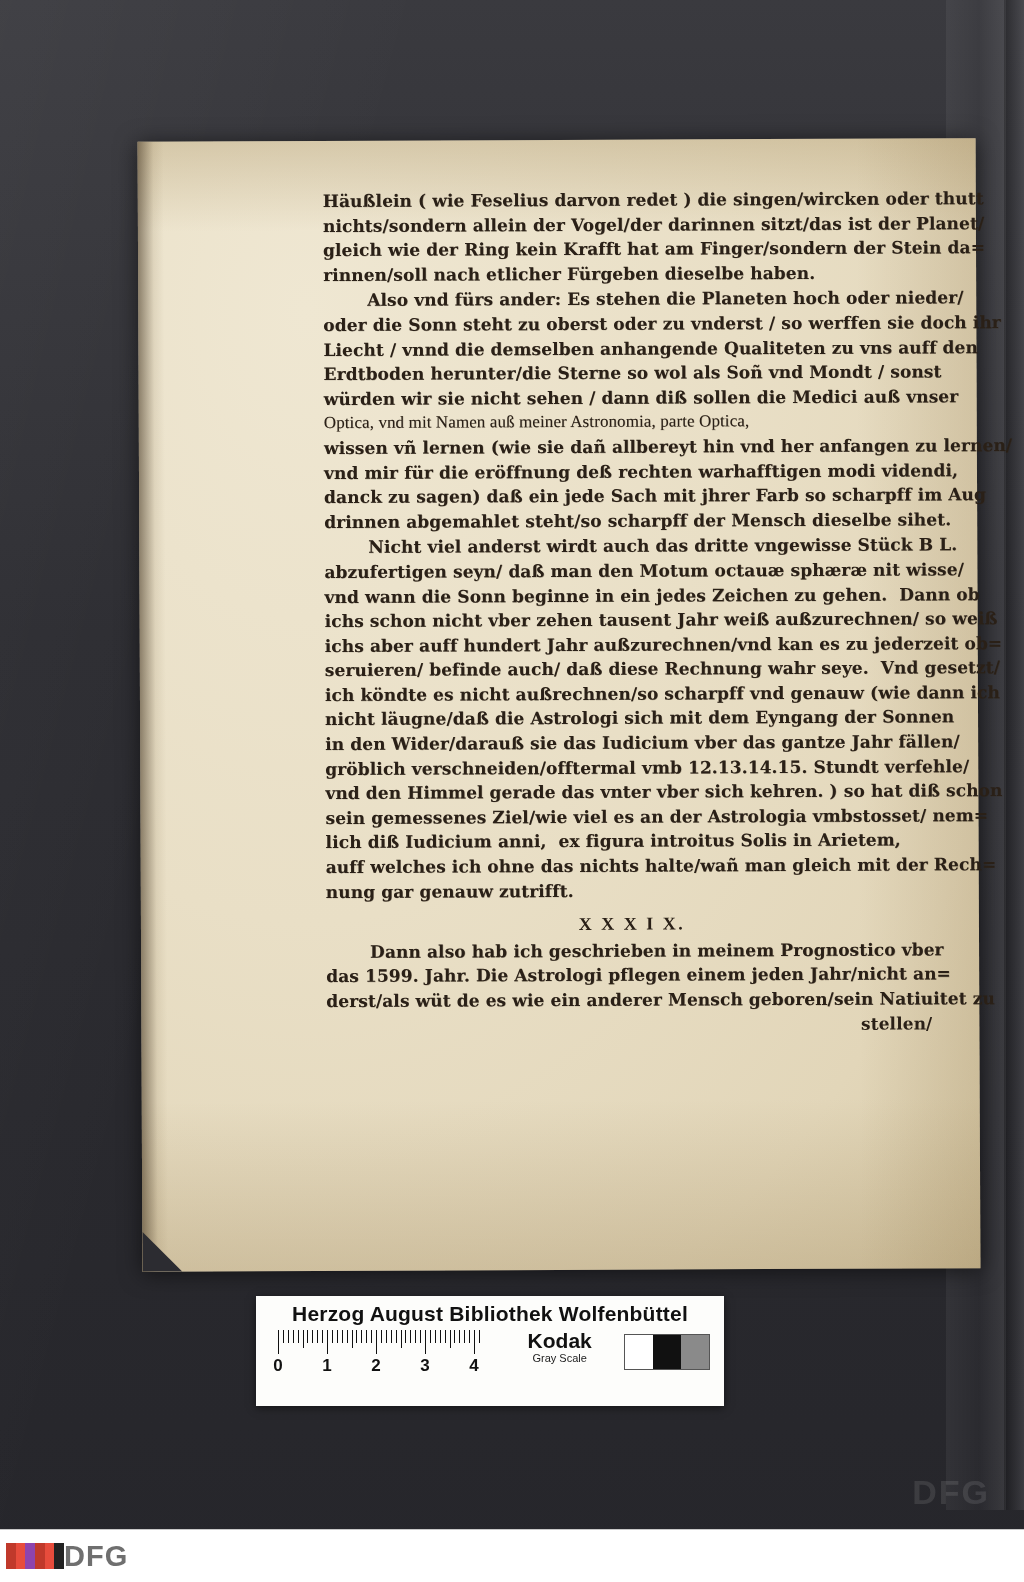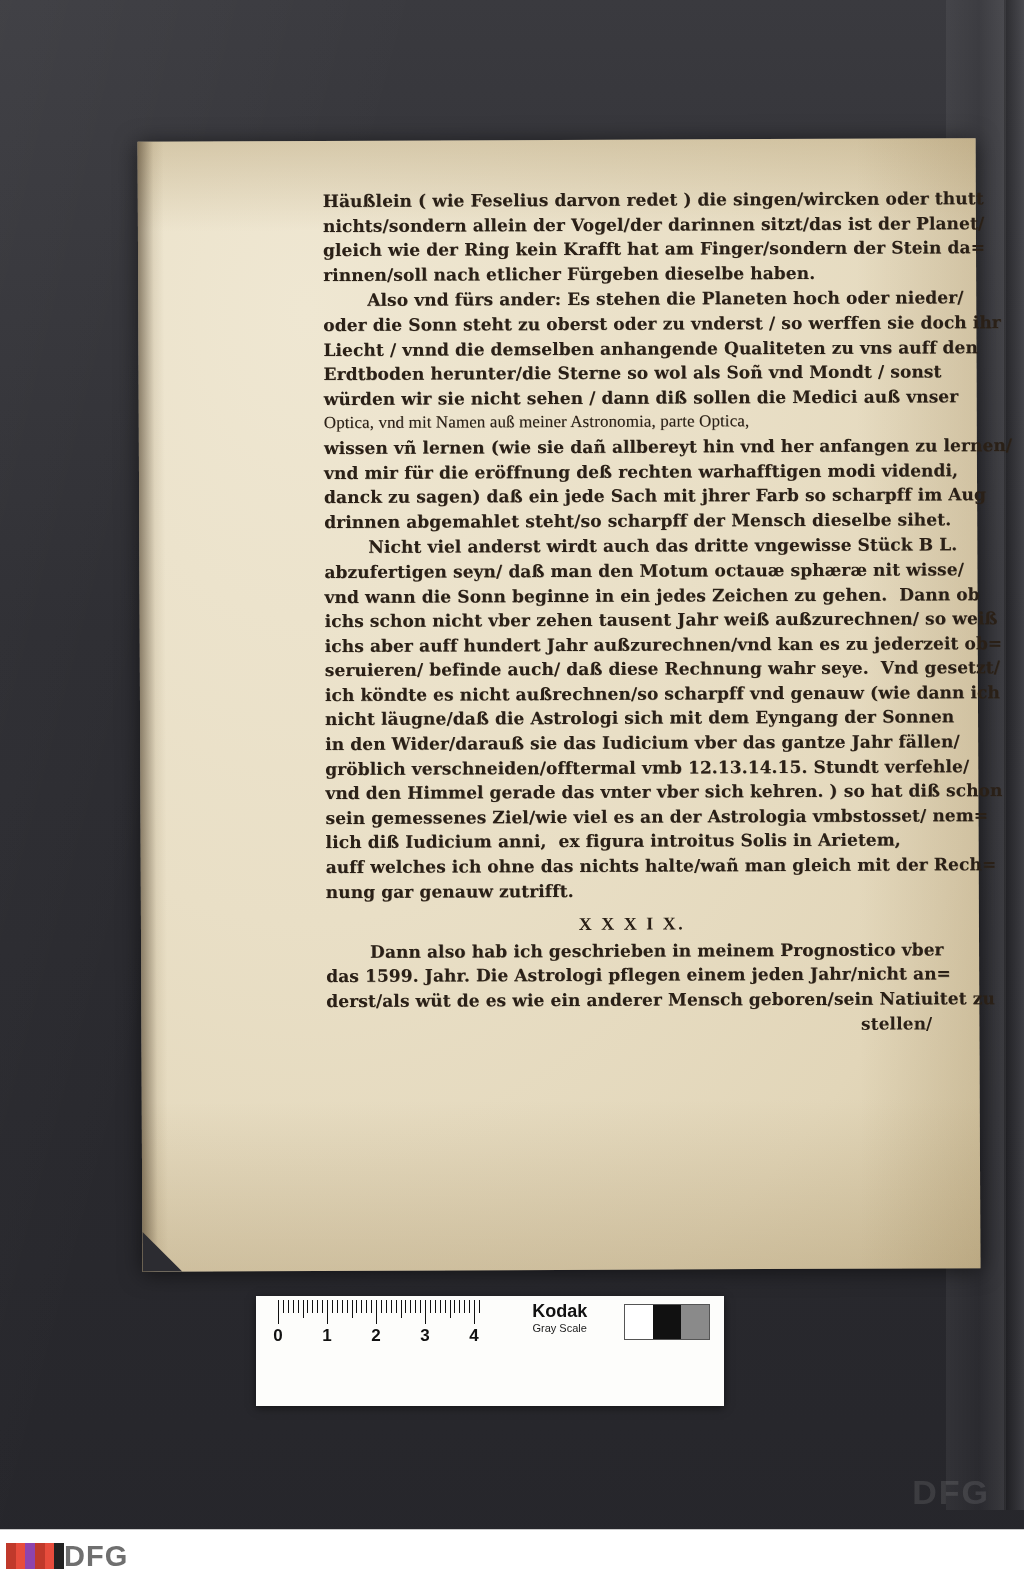--- a/index.html
+++ b/index.html
@@ -187,21 +187,21 @@
     color: #111;
     transform: translateX(-50%);
   }
   #kodak-block {
     width: 110px;
     text-align: center;
   }
   #kodak-word {
     font-family: "Liberation Sans", sans-serif;
     font-weight: 700;
-    font-size: 18px;
+    font-size: 21px;
     color: #111;
     line-height: 22px;
   }
   #kodak-sub {
     font-family: "Liberation Sans", sans-serif;
     font-size: 11px;
     color: #222;
     line-height: 13px;
   }
   #gray-patches {
@@ -332,20 +332,21 @@
       <span class="line ind">Dann also hab ich geschrieben in meinem Prognostico vber</span>
       <span class="line">das 1599. Jahr. Die Astrologi pflegen einem jeden Jahr/nicht an=</span>
       <span class="line">derst/als wüt de es wie ein anderer Mensch geboren/sein Natiuitet zu</span>
       <span id="catchword">stellen/</span>
     </div>
 
   </div>
 </div>
 
 <div id="target-card">
+  <div id="library-name">Herzog August Bibliothek Wolfenbüttel</div>
   <div id="target-lower">
     <div id="ruler">
       <div id="ruler-ticks">
           <div class="tick" style="left: 8px; height: 24px;"></div>
           <div class="tick" style="left: 12.9px; height: 13px;"></div>
           <div class="tick" style="left: 17.8px; height: 13px;"></div>
           <div class="tick" style="left: 22.7px; height: 13px;"></div>
           <div class="tick" style="left: 27.6px; height: 13px;"></div>
           <div class="tick" style="left: 32.5px; height: 18px;"></div>
           <div class="tick" style="left: 37.4px; height: 13px;"></div>

